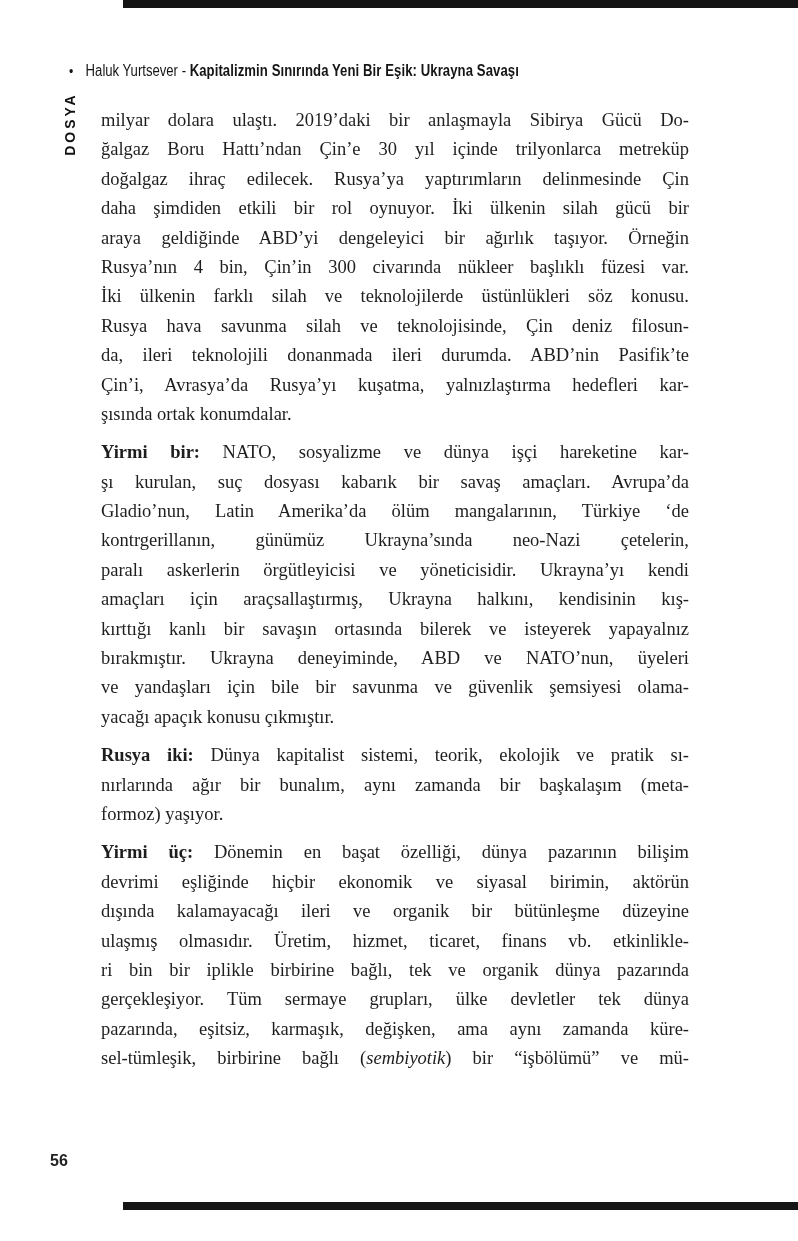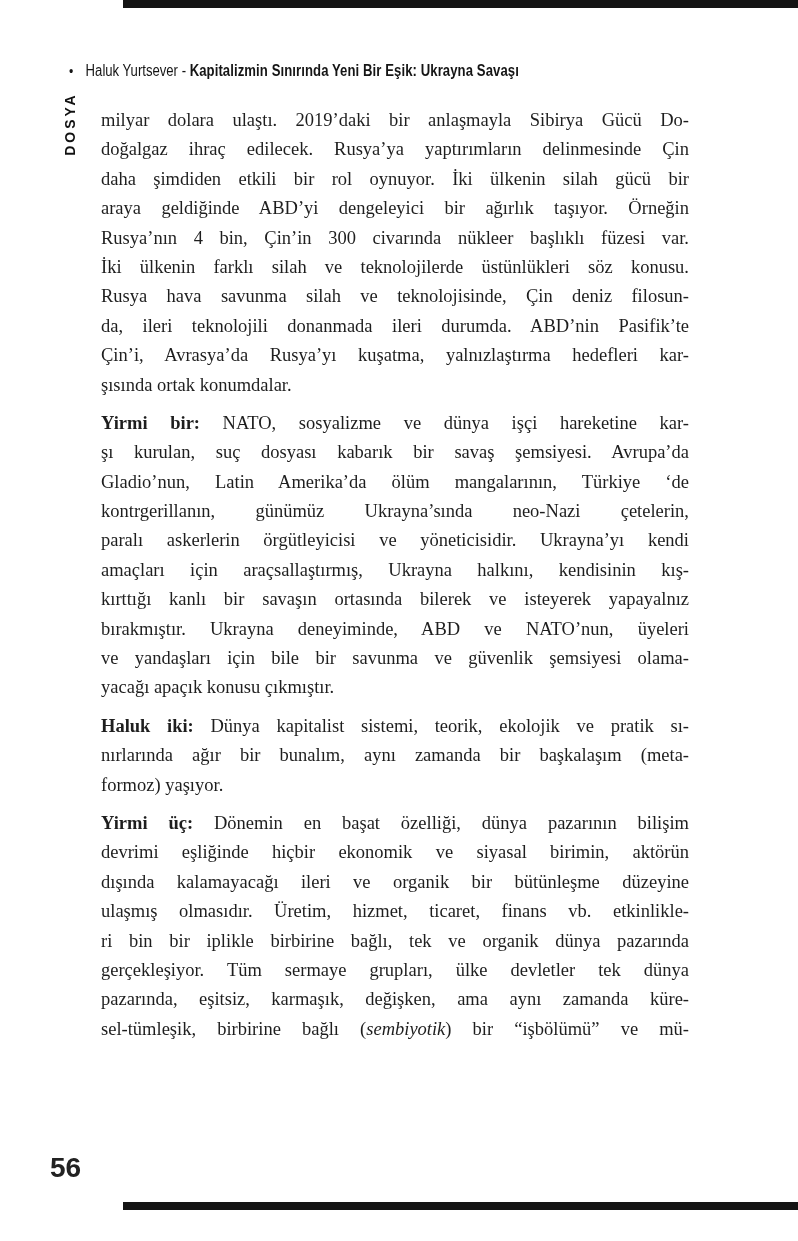--- a/index.html
+++ b/index.html
@@ -83,63 +83,64 @@
     color: #2b2b2b;
     margin: 15px 0 9px 0;
     letter-spacing: 0.2px;
   }
 
   .pagenum {
     position: absolute;
     left: 42px; top: 1152px;
     font-family: "Liberation Sans", sans-serif;
     font-weight: 600;
-    font-size: 28px;
+    font-size: 16px;
     color: #222222;
   }
 </style>
 </head>
 <body>
 
 <div class="page">
   <div class="edge-bar top"></div>
 
   <div class="runhead">
     <span class="bullet">•</span><span class="author">Haluk Yurtsever - </span><span class="title">Kapitalizmin Sınırında Yeni Bir Eşik: Ukrayna Savaşı</span>
   </div>
 
   <div class="side-label">DOSYA</div>
 
   <div class="content">
       <div class="para">
         <div class="line">milyar dolara ulaştı. 2019’daki bir anlaşmayla Sibirya Gücü Do-</div>
+        <div class="line">ğalgaz Boru Hattı’ndan Çin’e 30 yıl içinde trilyonlarca metreküp</div>
         <div class="line">doğalgaz ihraç edilecek. Rusya’ya yaptırımların delinmesinde Çin</div>
         <div class="line">daha şimdiden etkili bir rol oynuyor. İki ülkenin silah gücü bir</div>
         <div class="line">araya geldiğinde ABD’yi dengeleyici bir ağırlık taşıyor. Örneğin</div>
         <div class="line">Rusya’nın 4 bin, Çin’in 300 civarında nükleer başlıklı füzesi var.</div>
         <div class="line">İki ülkenin farklı silah ve teknolojilerde üstünlükleri söz konusu.</div>
         <div class="line">Rusya hava savunma silah ve teknolojisinde, Çin deniz filosun-</div>
         <div class="line">da, ileri teknolojili donanmada ileri durumda. ABD’nin Pasifik’te</div>
         <div class="line">Çin’i, Avrasya’da Rusya’yı kuşatma, yalnızlaştırma hedefleri kar-</div>
         <div class="line end">şısında ortak konumdalar.</div>
       </div>
       <div class="para">
         <div class="line"><b>Yirmi bir:</b> NATO, sosyalizme ve dünya işçi hareketine kar-</div>
-        <div class="line">şı kurulan, suç dosyası kabarık bir savaş şemsiyesi. Avrupa’da</div>
+        <div class="line">şı kurulan, suç dosyası kabarık bir savaş amaçları. Avrupa’da</div>
         <div class="line">Gladio’nun, Latin Amerika’da ölüm mangalarının, Türkiye ‘de</div>
         <div class="line">kontrgerillanın, günümüz Ukrayna’sında neo-Nazi çetelerin,</div>
         <div class="line">paralı askerlerin örgütleyicisi ve yöneticisidir. Ukrayna’yı kendi</div>
         <div class="line">amaçları için araçsallaştırmış, Ukrayna halkını, kendisinin kış-</div>
         <div class="line">kırttığı kanlı bir savaşın ortasında bilerek ve isteyerek yapayalnız</div>
         <div class="line">bırakmıştır. Ukrayna deneyiminde, ABD ve NATO’nun, üyeleri</div>
         <div class="line">ve yandaşları için bile bir savunma ve güvenlik şemsiyesi olama-</div>
         <div class="line end">yacağı apaçık konusu çıkmıştır.</div>
       </div>
       <div class="para">
-        <div class="line"><b>Haluk iki:</b> Dünya kapitalist sistemi, teorik, ekolojik ve pratik sı-</div>
+        <div class="line"><b>Rusya iki:</b> Dünya kapitalist sistemi, teorik, ekolojik ve pratik sı-</div>
         <div class="line">nırlarında ağır bir bunalım, aynı zamanda bir başkalaşım (meta-</div>
         <div class="line end">formoz) yaşıyor.</div>
       </div>
       <div class="para">
         <div class="line"><b>Yirmi üç:</b> Dönemin en başat özelliği, dünya pazarının bilişim</div>
         <div class="line">devrimi eşliğinde hiçbir ekonomik ve siyasal birimin, aktörün</div>
         <div class="line">dışında kalamayacağı ileri ve organik bir bütünleşme düzeyine</div>
         <div class="line">ulaşmış olmasıdır. Üretim, hizmet, ticaret, finans vb. etkinlikle-</div>
         <div class="line">ri bin bir iplikle birbirine bağlı, tek ve organik dünya pazarında</div>
         <div class="line">gerçekleşiyor. Tüm sermaye grupları, ülke devletler tek dünya</div>

